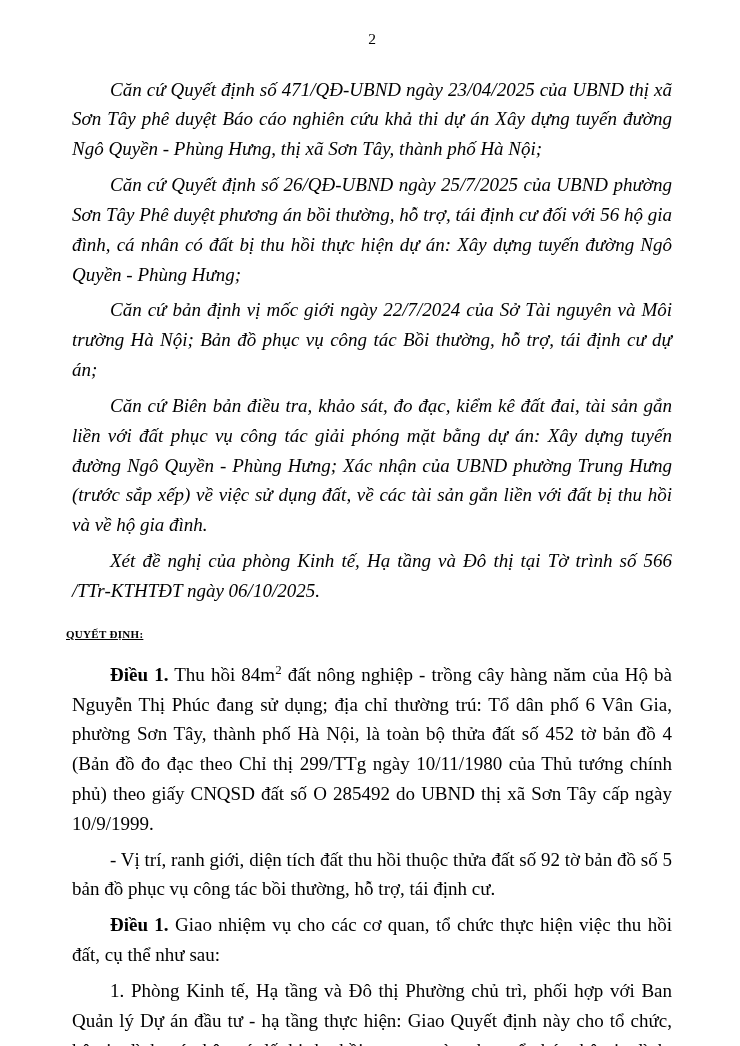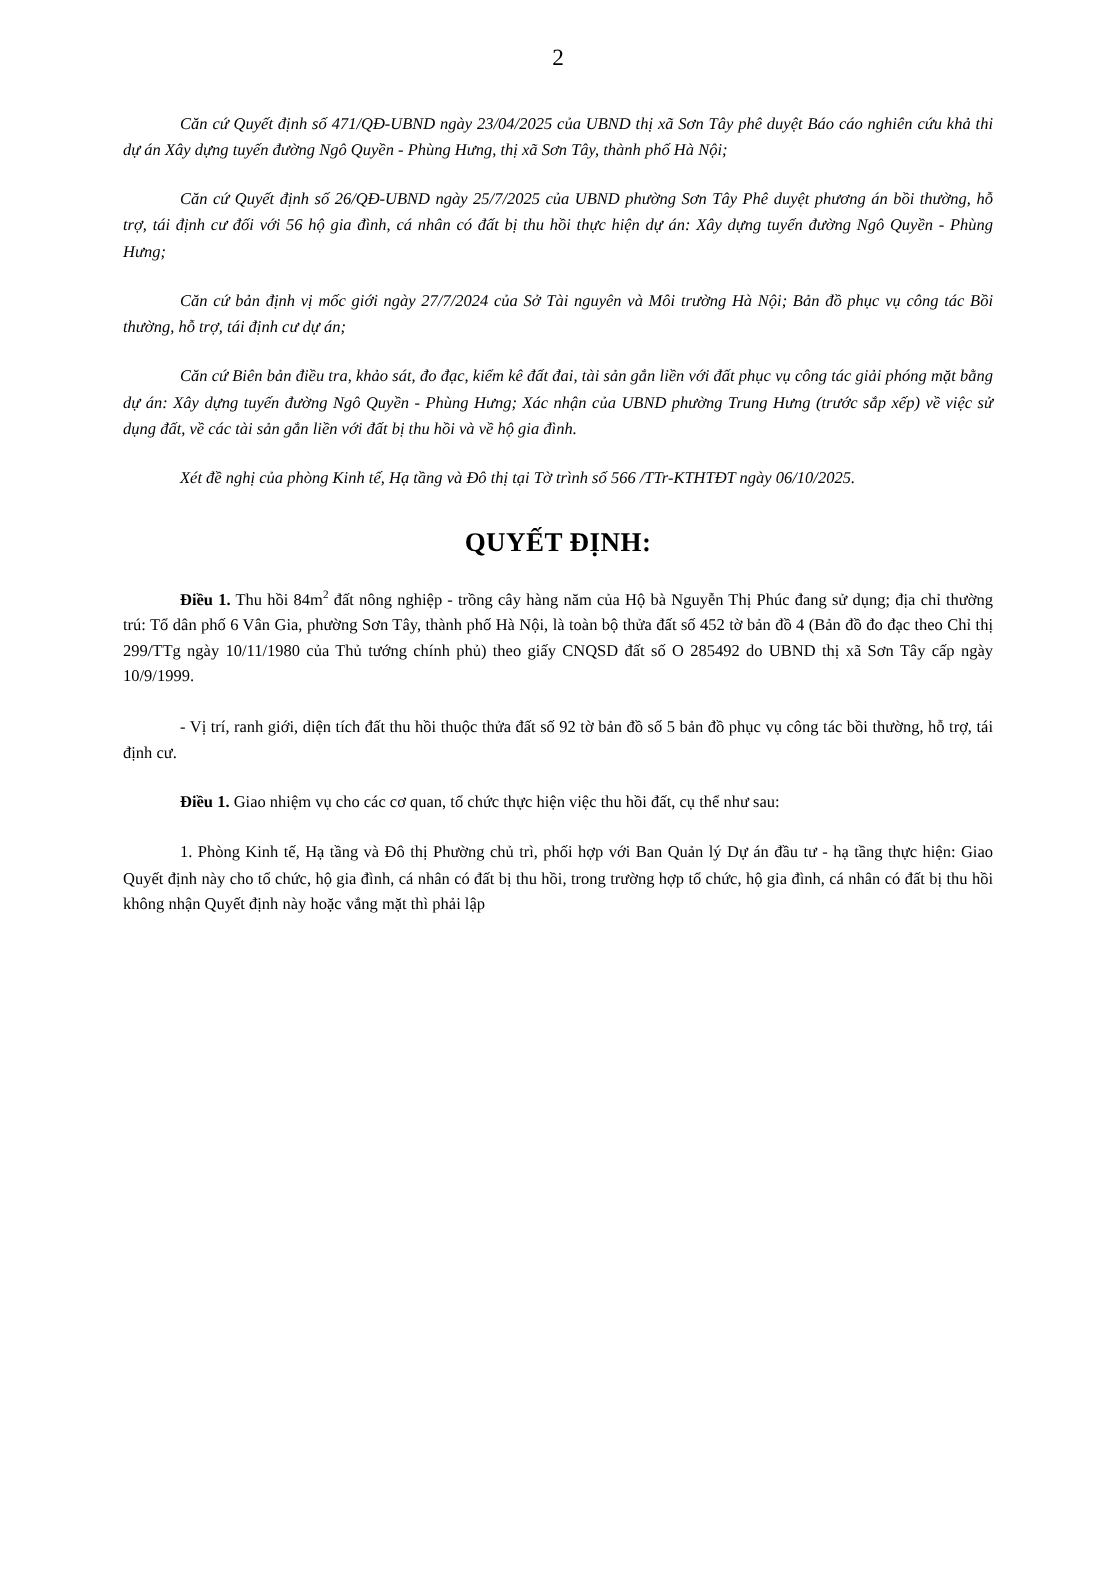--- a/index.html
+++ b/index.html
@@ -20,39 +20,40 @@
     box-sizing: border-box;
     padding: 30px 62px 0 66px;
   }
   .page-number {
     text-align: center;
     font-size: 15.5px;
     line-height: 1.2;
     margin-bottom: 26px;
   }
   p {
-    margin: 16px;
-    font-size: 11px;
+    margin: 6px;
+    font-size: 19px;
     line-height: 1.57;
     text-align: justify;
     text-justify: inter-word;
   }
   .indent {
     text-indent: 38px;
   }
   .italic {
     font-style: italic;
   }
   .center-heading {
-    text-align: center;
+    text-align: left;
     font-weight: bold;
-    font-size: 18px;
+    font-size: 11px;
     margin-top: 22px;
     margin-bottom: 20px;
     letter-spacing: 0.3px;
+    text-decoration: underline;
   }
   .bold {
     font-weight: bold;
   }
   sup {
     font-size: 0.68em;
     vertical-align: super;
     line-height: 0;
   }
   .dash-item {
@@ -61,21 +62,21 @@
 </style>
 </head>
 <body>
 
 <div class="page">
 
   <div class="page-number">2</div>
 
   <p class="indent italic">Căn cứ Quyết định số 471/QĐ-UBND ngày 23/04/2025 của UBND thị xã Sơn Tây phê duyệt Báo cáo nghiên cứu khả thi dự án Xây dựng tuyến đường Ngô Quyền - Phùng Hưng, thị xã Sơn Tây, thành phố Hà Nội;</p>
   <p class="indent italic">Căn cứ Quyết định số 26/QĐ-UBND ngày 25/7/2025 của UBND phường Sơn Tây Phê duyệt phương án bồi thường, hỗ trợ, tái định cư đối với 56 hộ gia đình, cá nhân có đất bị thu hồi thực hiện dự án: Xây dựng tuyến đường Ngô Quyền - Phùng Hưng;</p>
-  <p class="indent italic">Căn cứ bản định vị mốc giới ngày 27/7/2024 của Sở Tài nguyên và Môi trường Hà Nội; Bản đồ phục vụ công tác Bồi thường, hỗ trợ, tái định cư dự án;</p>
+  <p class="indent italic">Căn cứ bản định vị mốc giới ngày 22/7/2024 của Sở Tài nguyên và Môi trường Hà Nội; Bản đồ phục vụ công tác Bồi thường, hỗ trợ, tái định cư dự án;</p>
   <p class="indent italic">Căn cứ Biên bản điều tra, khảo sát, đo đạc, kiểm kê đất đai, tài sản gắn liền với đất phục vụ công tác giải phóng mặt bằng dự án: Xây dựng tuyến đường Ngô Quyền - Phùng Hưng; Xác nhận của UBND phường Trung Hưng (trước sắp xếp) về việc sử dụng đất, về các tài sản gắn liền với đất bị thu hồi và về hộ gia đình.</p>
   <p class="indent italic">Xét đề nghị của phòng Kinh tế, Hạ tầng và Đô thị tại Tờ trình số 566 /TTr-KTHTĐT ngày 06/10/2025.</p>
 
   <div class="center-heading">QUYẾT ĐỊNH:</div>
 
   <p class="indent"><span class="bold">Điều 1.</span><span> Thu hồi 84m</span><sup>2</sup><span> đất nông nghiệp - trồng cây hàng năm của Hộ bà Nguyễn Thị Phúc đang sử dụng; địa chỉ thường trú: Tổ dân phố 6 Vân Gia, phường Sơn Tây, thành phố Hà Nội, là toàn bộ thửa đất số 452 tờ bản đồ 4 (Bản đồ đo đạc theo Chỉ thị 299/TTg ngày 10/11/1980 của Thủ tướng chính phủ) theo giấy CNQSD đất số O 285492 do UBND thị xã Sơn Tây cấp ngày 10/9/1999.</span></p>
 
   <p class="dash-item">- Vị trí, ranh giới, diện tích đất thu hồi thuộc thửa đất số 92 tờ bản đồ số 5 bản đồ phục vụ công tác bồi thường, hỗ trợ, tái định cư.</p>
 
   <p class="indent"><span class="bold">Điều 1.</span><span> Giao nhiệm vụ cho các cơ quan, tổ chức thực hiện việc thu hồi đất, cụ thể như sau:</span></p>

